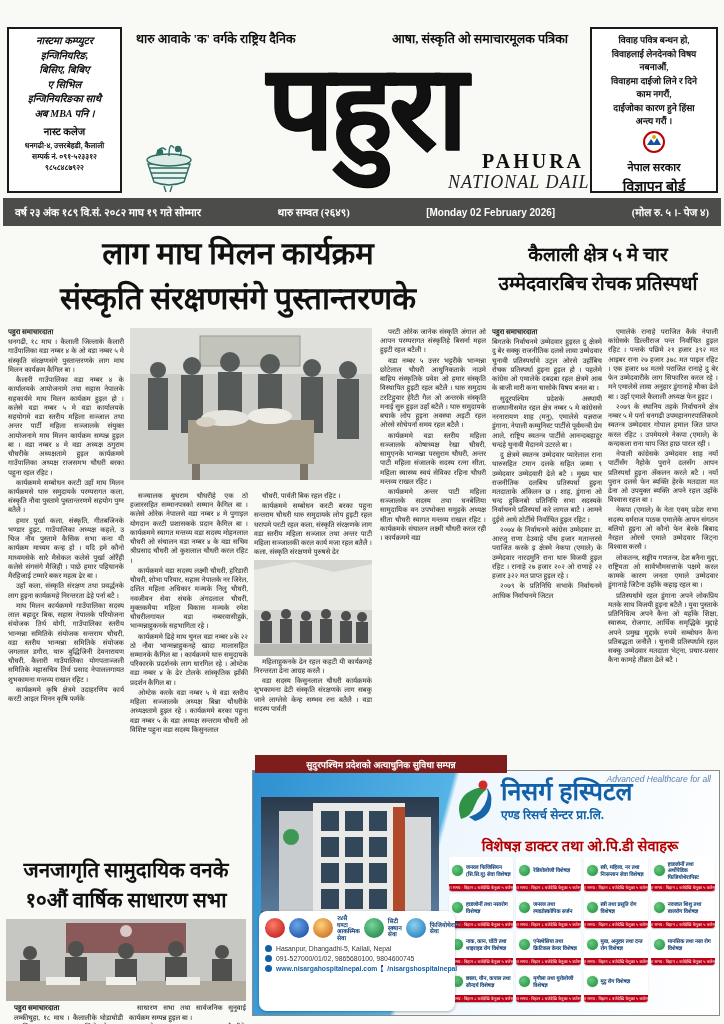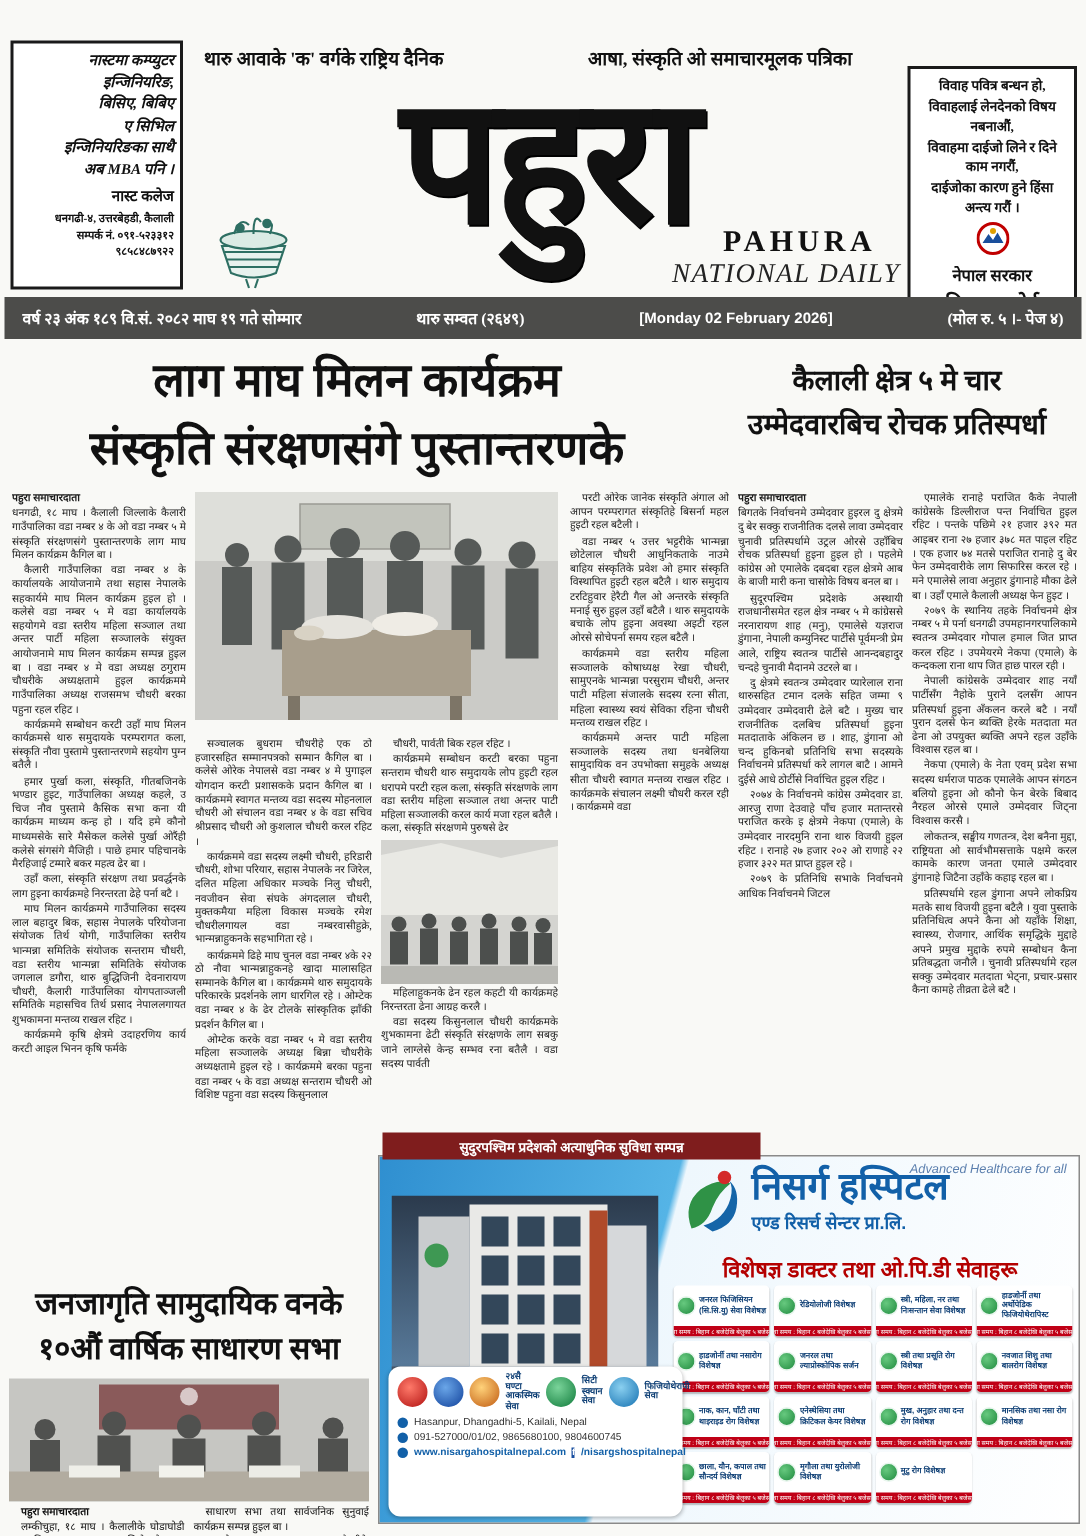--- a/index.html
+++ b/index.html
@@ -3,24 +3,24 @@
 <meta charset="utf-8">
 <style>
   html,body{margin:0;padding:0;background:#e9e9e6;}
   .page{position:relative;width:724px;height:1024px;background:#f9f9f6;margin:0 auto;
         font-family:"Liberation Serif","DejaVu Serif",serif;color:#111;overflow:hidden;}
   [data-name]{box-sizing:border-box;}
 
   
   .mast{position:absolute;left:0;top:0;width:724px;height:196px;}
   .mbox{position:absolute;border:2px solid #1a1a1a;background:#fff;padding:5px 4px;text-align:center;}
-  .mbox-left{left:7px;top:27px;width:115px;height:166px;font-style:italic;font-weight:bold;font-size:10px;line-height:1.45;text-align:right;}
+  .mbox-left{left:7px;top:27px;width:115px;height:166px;font-style:italic;font-weight:bold;font-size:10px;line-height:1.45;}
   .mbox-left .college{font-style:normal;font-size:10px;margin-top:4px;}
   .mbox-left .addr{font-style:normal;font-size:7.5px;line-height:1.5;}
-  .mbox-right{right:6px;top:44px;width:113px;height:166px;font-weight:bold;font-size:9px;line-height:1.5;}
+  .mbox-right{right:6px;top:27px;width:128px;height:166px;font-weight:bold;font-size:9px;line-height:1.5;}
   .mbox-right .org1{font-size:11px;margin-top:2px;}
   .mbox-right .org2{font-size:14px;}
   .tagline{position:absolute;top:30px;font-weight:bold;font-size:12.5px;white-space:nowrap;}
   .tagline.l{left:136px;} .tagline.r{left:392px;}
   .biglogo{position:absolute;left:130px;top:44px;width:470px;height:140px;text-align:center;
            font-size:118px;font-weight:bold;line-height:130px;letter-spacing:-4px;
            text-shadow:1px 1px 0 #000;}
   .logo-latin{position:absolute;left:448px;top:150px;width:170px;text-align:center;
               font-weight:bold;font-size:20px;letter-spacing:3px;}
   .logo-sub{position:absolute;left:448px;top:172px;width:170px;text-align:left;

